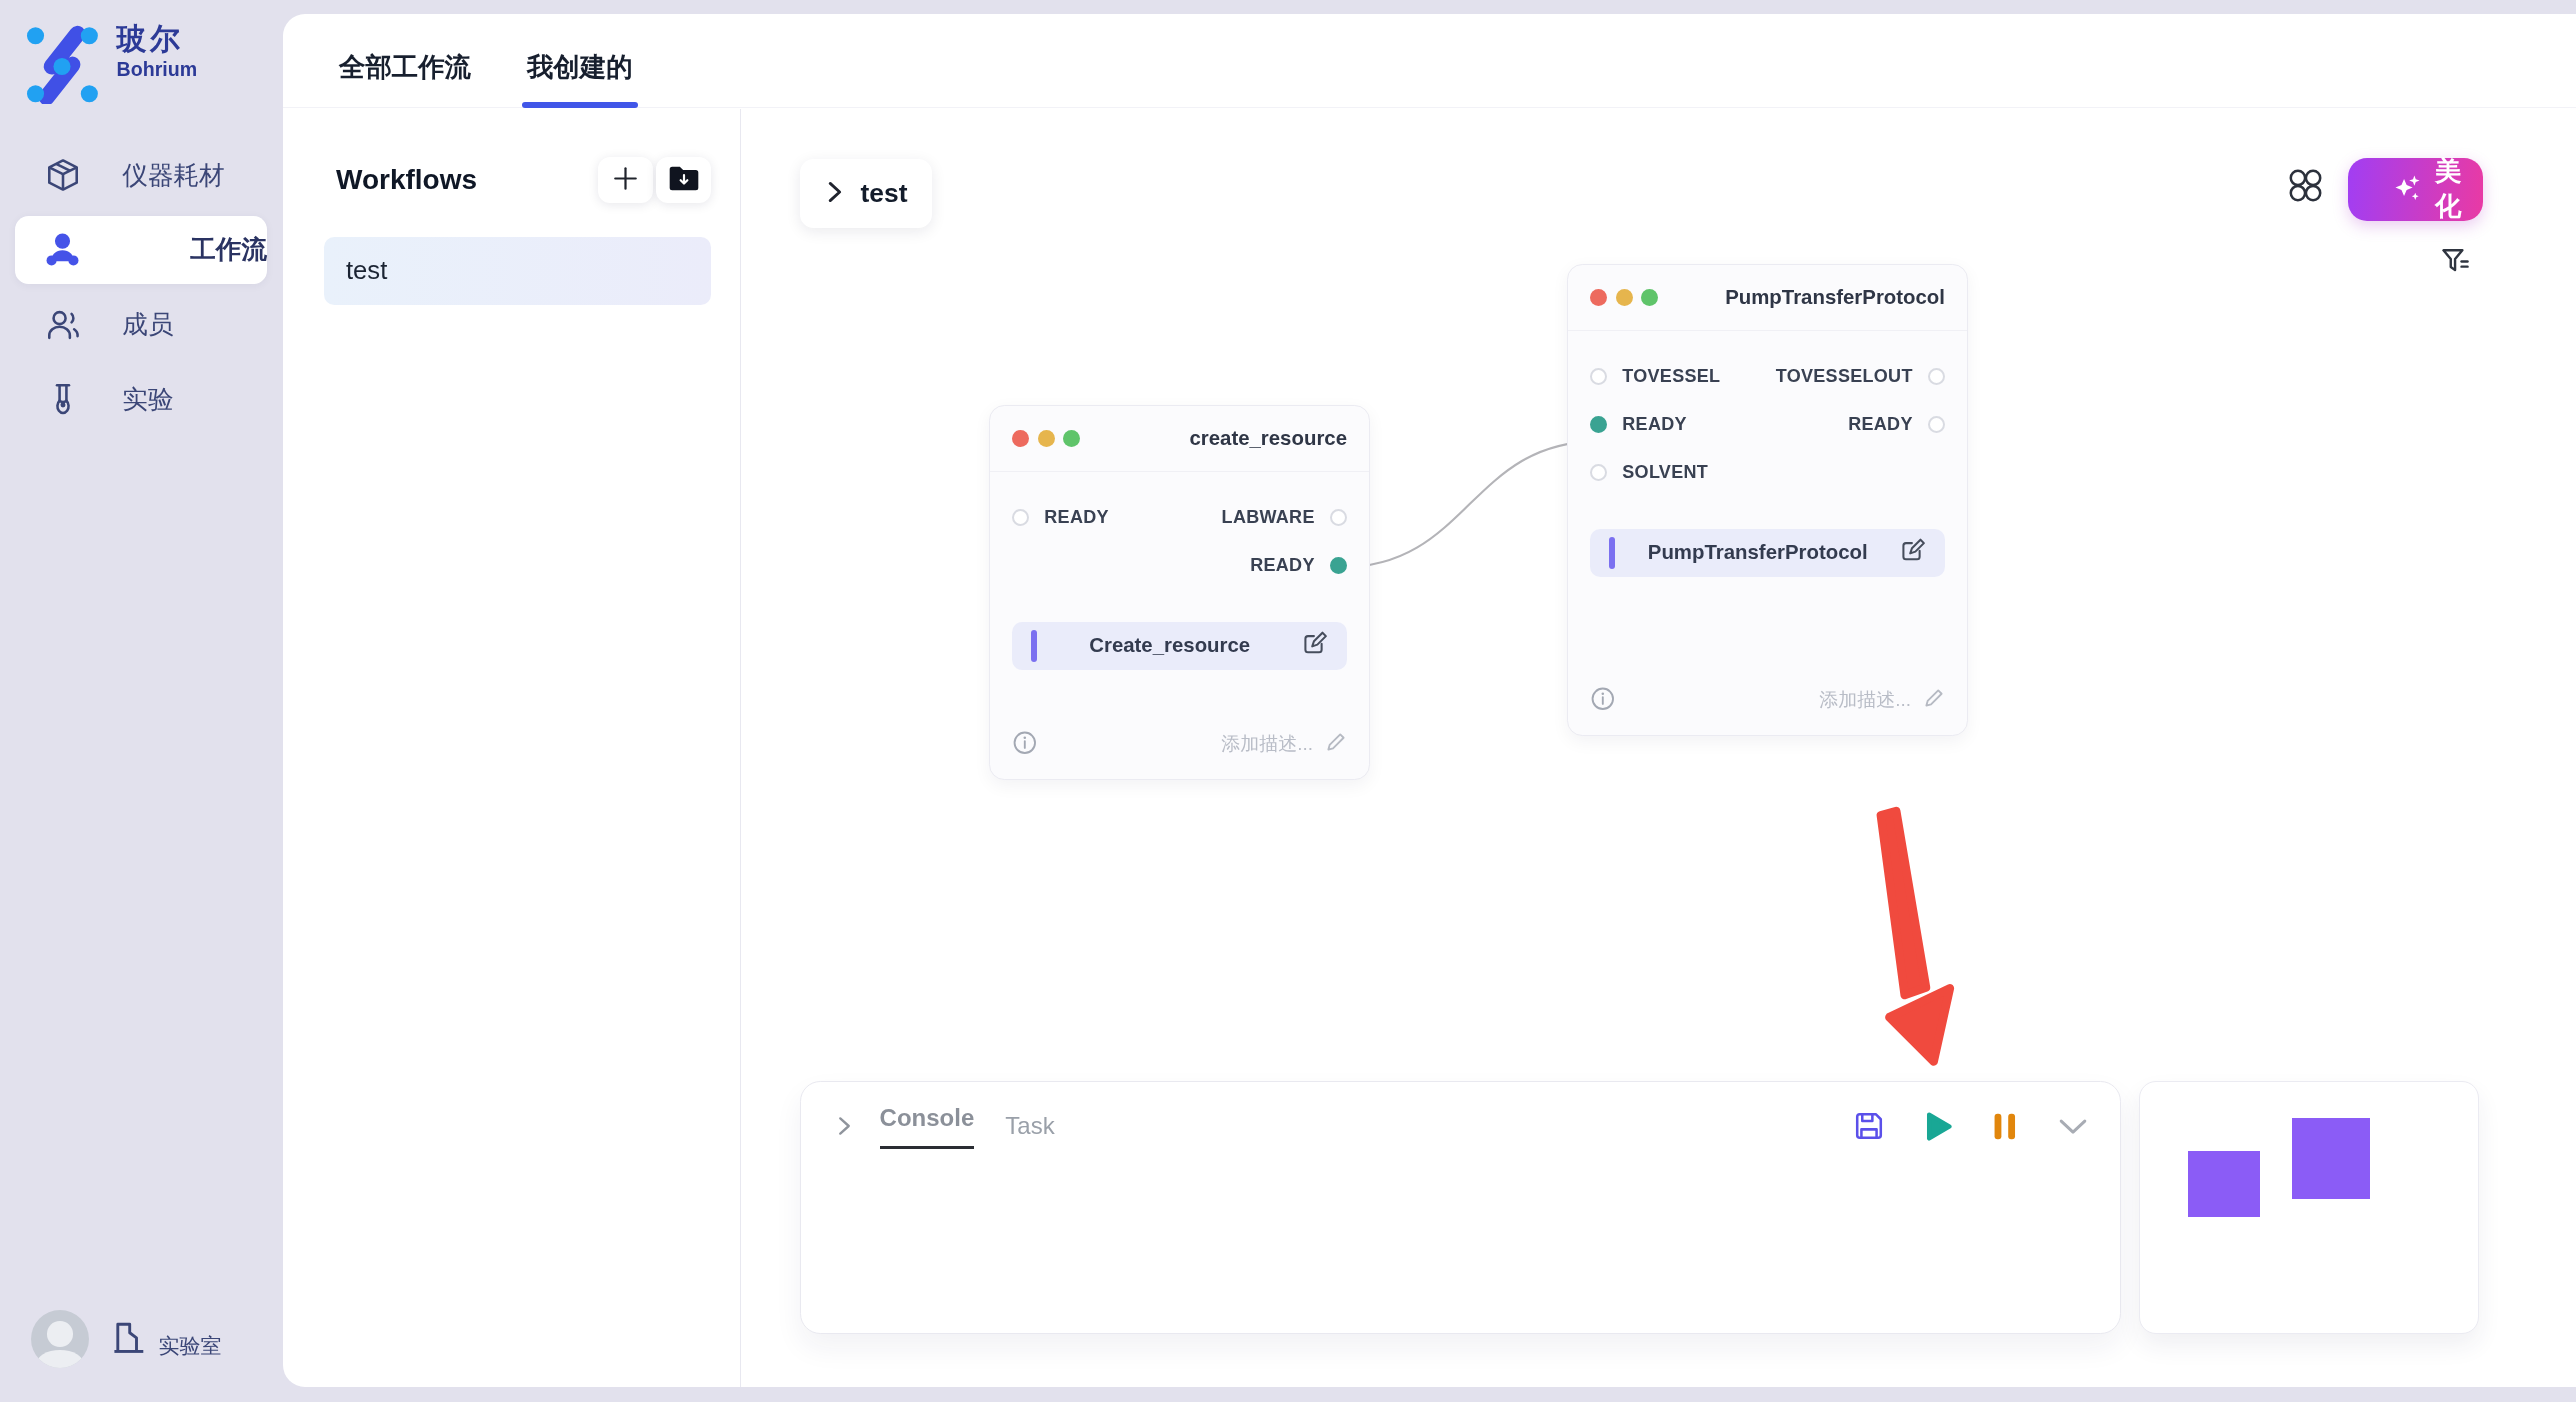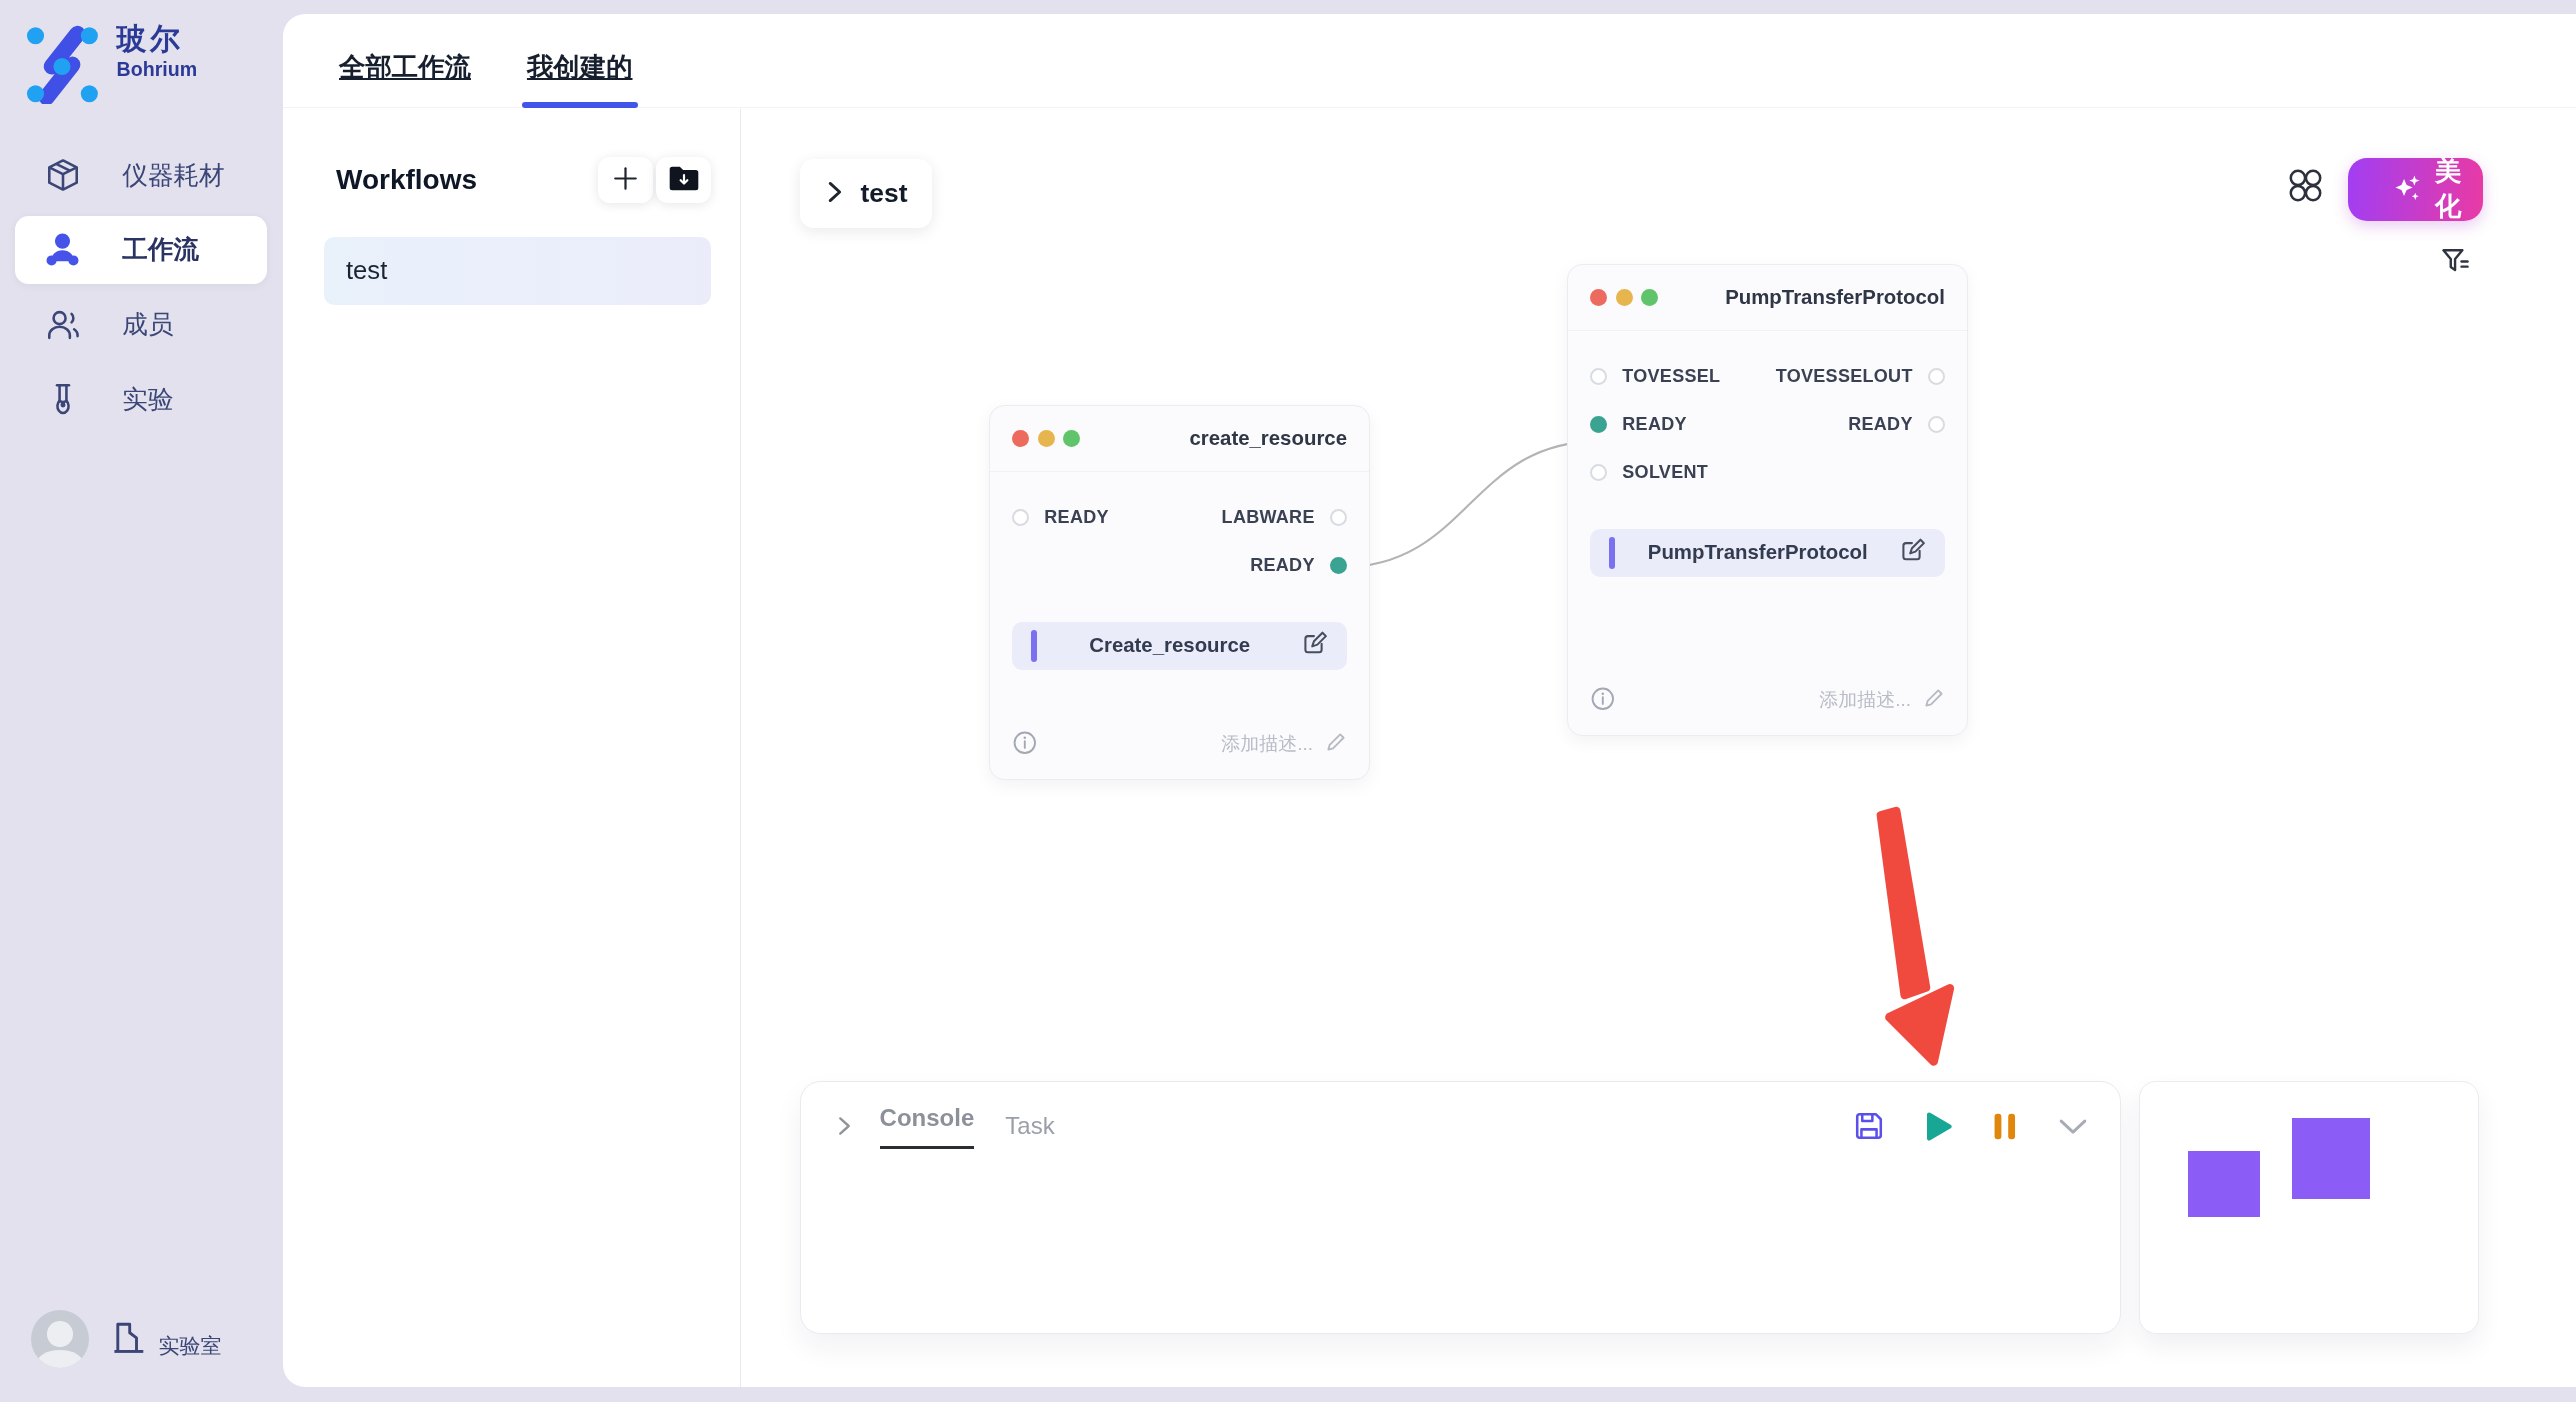--- a/index.html
+++ b/index.html
@@ -13,32 +13,32 @@
 
   
   .sidebar { position:absolute; left:0; top:0; width:283px; height:1402px; }
   .logo-row { position:absolute; left:25.6px; top:22px; display:flex; align-items:flex-start; gap:19px; }
   .brand-zh { font-size:30px; font-weight:700; color:#2c3a97; line-height:1.15; letter-spacing:3.4px; }
   .brand-en { font-size:19.6px; font-weight:700; color:#2c3a97; margin-top:1.7px; }
   .nav { position:absolute; top:141px; left:15.3px; right:16px; display:flex; flex-direction:column; gap:6.8px; }
   .nav-item { height:68px; border-radius:13.6px; display:flex; align-items:center; padding-left:29px; gap:41px;
               font-size:25.6px; color:#3b4677; cursor:pointer; }
   .nav-item .nicon { width:37px; height:37px; display:flex; align-items:center; justify-content:center; }
-  .nav-item.active { background:#ffffff; font-weight:700; color:#2a3362; box-shadow:0 1.7px 8.5px rgba(30,30,80,0.05); }
+  .nav-item.active { background:#ffffff; font-weight:700; color:#2a3362; box-shadow:0 1.7px 8.5px rgba(30,30,80,0.05);justify-content:space-between; }
   .sidebar-footer { position:absolute; left:31px; bottom:34px; display:flex; align-items:center; gap:22px; }
   .avatar { width:58px; height:58px; border-radius:50%; background:#c6cbd4; position:relative; overflow:hidden; }
   .avatar .head { position:absolute; left:16px; top:11px; width:25.6px; height:25.6px; border-radius:50%; background:#eceef2; }
   .avatar .shoulders { position:absolute; left:5.1px; top:40px; width:48px; height:29px; border-radius:50%; background:#eceef2; }
   .lab-row { display:flex; align-items:flex-end; gap:13.6px; font-size:21px; color:#3b4677; }
 
   
   .main-card { position:absolute; left:283px; top:13.6px; right:0; bottom:15.3px; background:#ffffff;
                border-radius:22px 0 0 22px; overflow:hidden; }
   .tabbar { height:94px; border-bottom:1.7px solid #f2f2f7; display:flex; align-items:flex-end; padding-left:56px; gap:56px; }
-  .tab { font-size:26.4px; font-weight:600; color:#171f2e; padding-bottom:22px; position:relative; cursor:pointer;text-decoration:underline; }
+  .tab { font-size:26.4px; font-weight:600; color:#171f2e; padding-bottom:22px; position:relative; cursor:pointer; }
   .tab.active { font-weight:700; }
   .tab.active::after { content:""; position:absolute; left:-5.1px; right:-5.1px; bottom:-1.7px; height:6px;
                        border-radius:3.4px; background:#4156e8; }
   .content { position:absolute; top:95px; left:0; right:0; bottom:0; display:flex; }
 
   
   .wf-panel { width:458px; border-right:1.7px solid #e8e8f0; position:relative; padding:48px 29px 0 41px; }
   .wf-header { display:flex; align-items:center; }
   .wf-title { font-size:28px; font-weight:700; color:#0f1726; margin-left:12px; }
   .wf-actions { margin-left:auto; display:flex; gap:3.4px; }

